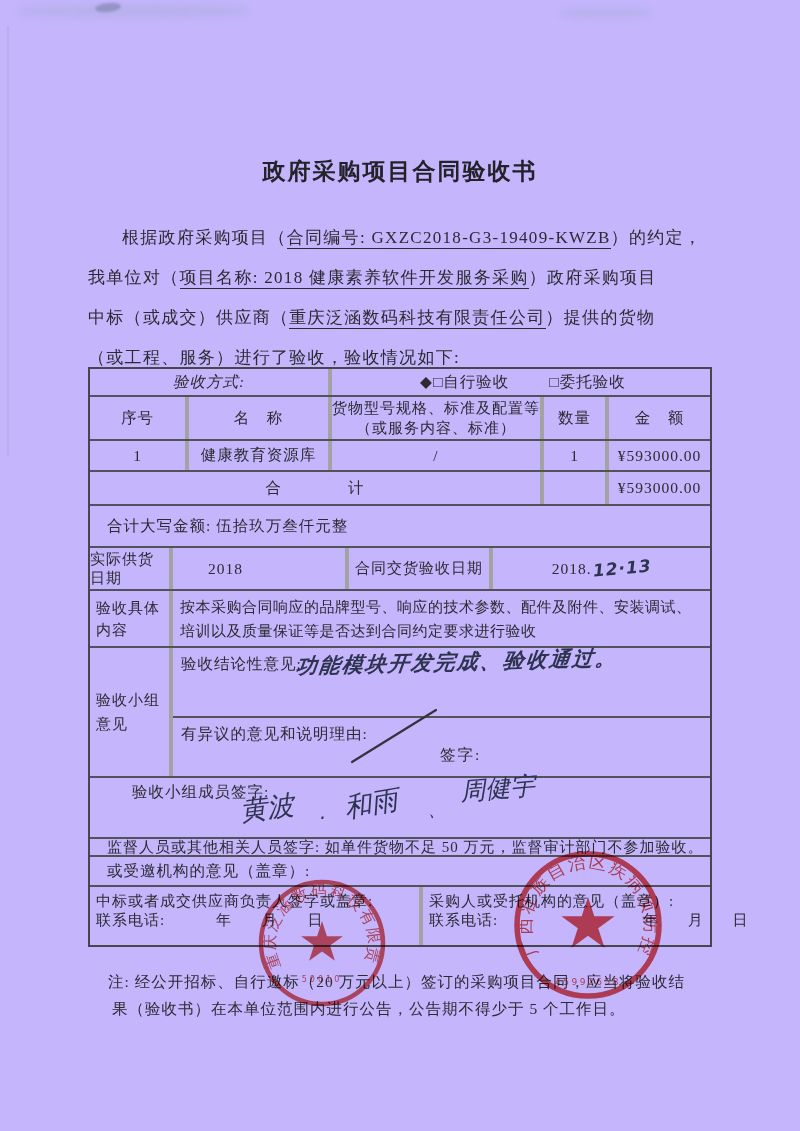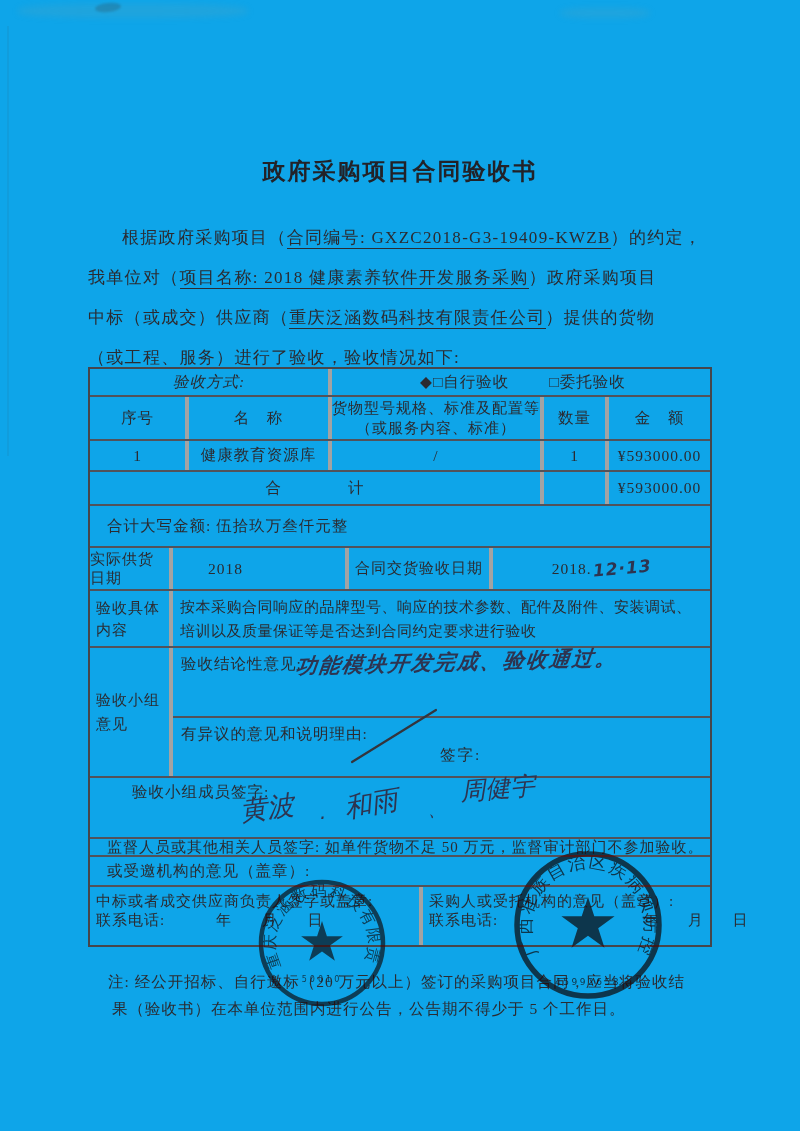--- a/index.html
+++ b/index.html
@@ -1,18 +1,18 @@
 <!DOCTYPE html>
 <html><head>
 <meta charset="utf-8">
 <style>
   html,body{margin:0;padding:0;background:#e8e8e6;}
   #page{
     position:relative;width:800px;height:1131px;margin:0 auto;
-    background:#0ea5e9;overflow:hidden;
+    background:#c4b5fd;overflow:hidden;
     font-family:"Liberation Serif","DejaVu Serif",serif;
     color:#2b2b31;
   }
   
   .smudge{position:absolute;background:rgba(125,160,160,.16);filter:blur(3px);border-radius:40%;}
   .edge-line{position:absolute;left:7px;top:26px;width:2px;height:430px;background:rgba(60,60,60,.07);}
   .top-dot{position:absolute;left:95px;top:3px;width:26px;height:9px;background:rgba(40,60,70,.25);filter:blur(1px);border-radius:50%;transform:rotate(-6deg);}
 
   .doc-title{
     position:absolute;left:0;top:156px;width:100%;text-align:center;

